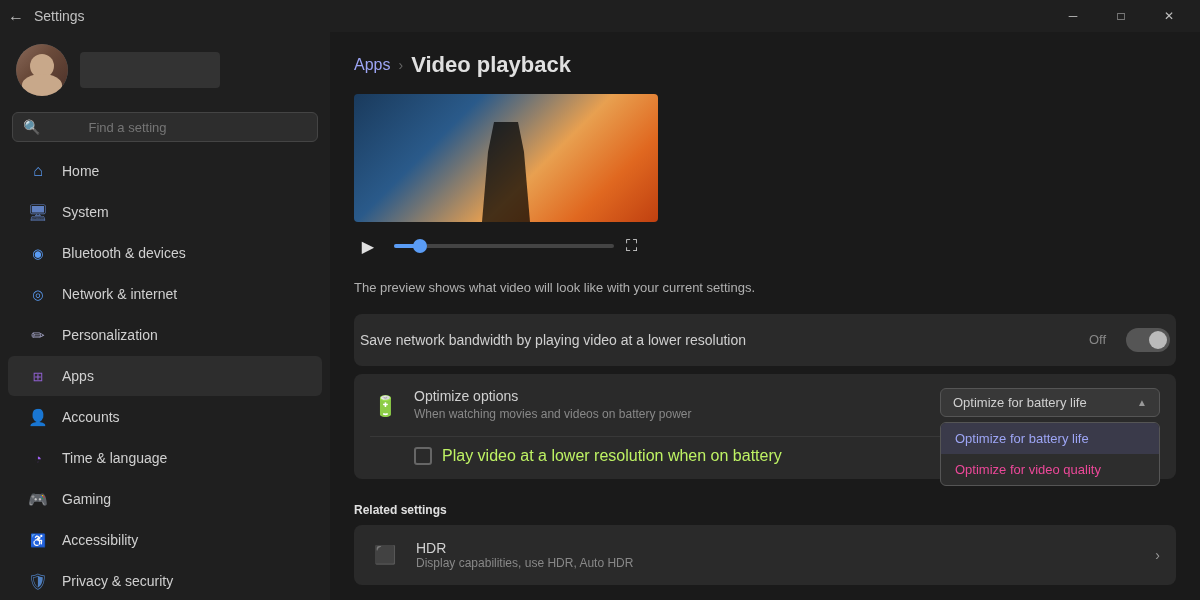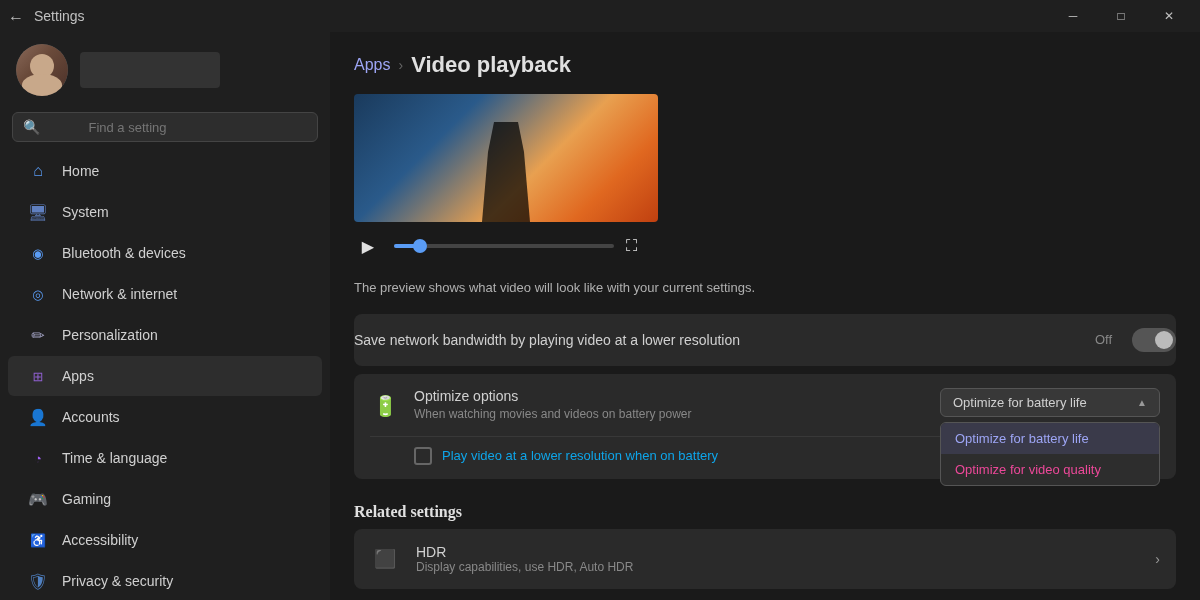--- a/index.html
+++ b/index.html
@@ -276,21 +276,21 @@
     .setting-card {
       margin: 0 24px 8px;
       background: #2a2a2a;
       border-radius: 8px;
       overflow: visible;
     }
     .setting-row {
       display: flex;
       align-items: center;
       justify-content: center;
-      padding: 14px 0;
+      padding: 14px 6px;
     }
     .setting-label {
       color: #d0d0d0;
       font-size: 14px;
       flex: 1;
     }
     .setting-control {
       display: flex;
       align-items: center;
       gap: 20px;
@@ -401,31 +401,30 @@
     .checkbox {
       width: 18px;
       height: 18px;
       border: 2px solid #666;
       border-radius: 3px;
       background: transparent;
       flex-shrink: 0;
       cursor: pointer;
     }
     .checkbox-label {
-      color: #0ea5e9;
-      font-size: 13px;
+      color: #bef264;
+      font-size: 16px;
     }
 
     
     .related-title {
       padding: 16px 24px 8px;
-      font-size: 16px;
+      font-size: 12px;
       font-weight: 600;
       color: #e0e0e0;
-      font-family: Liberation Serif, serif;
     }
     .hdr-row {
       margin: 0 24px;
       background: #2a2a2a;
       border-radius: 8px;
       display: flex;
       align-items: center;
       padding: 14px 16px;
       gap: 14px;
       cursor: pointer;

